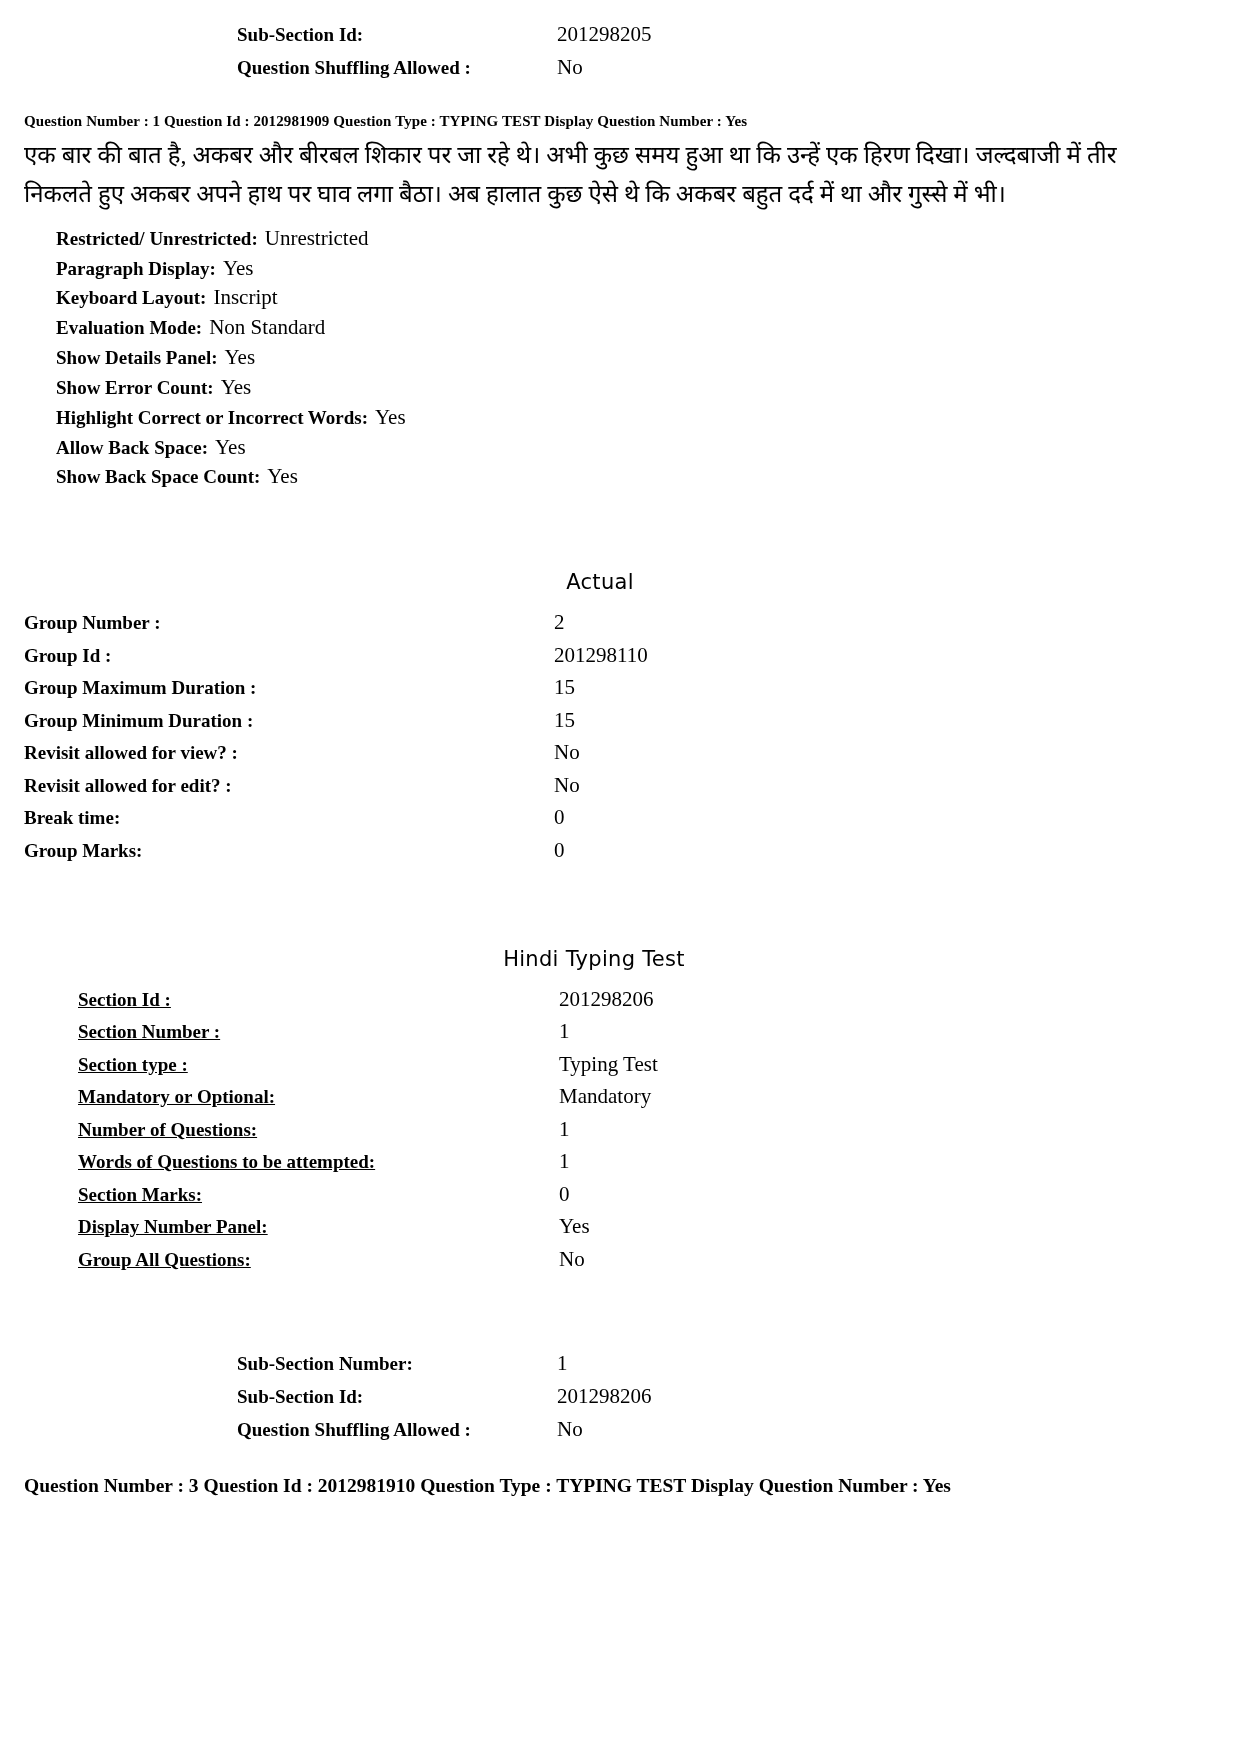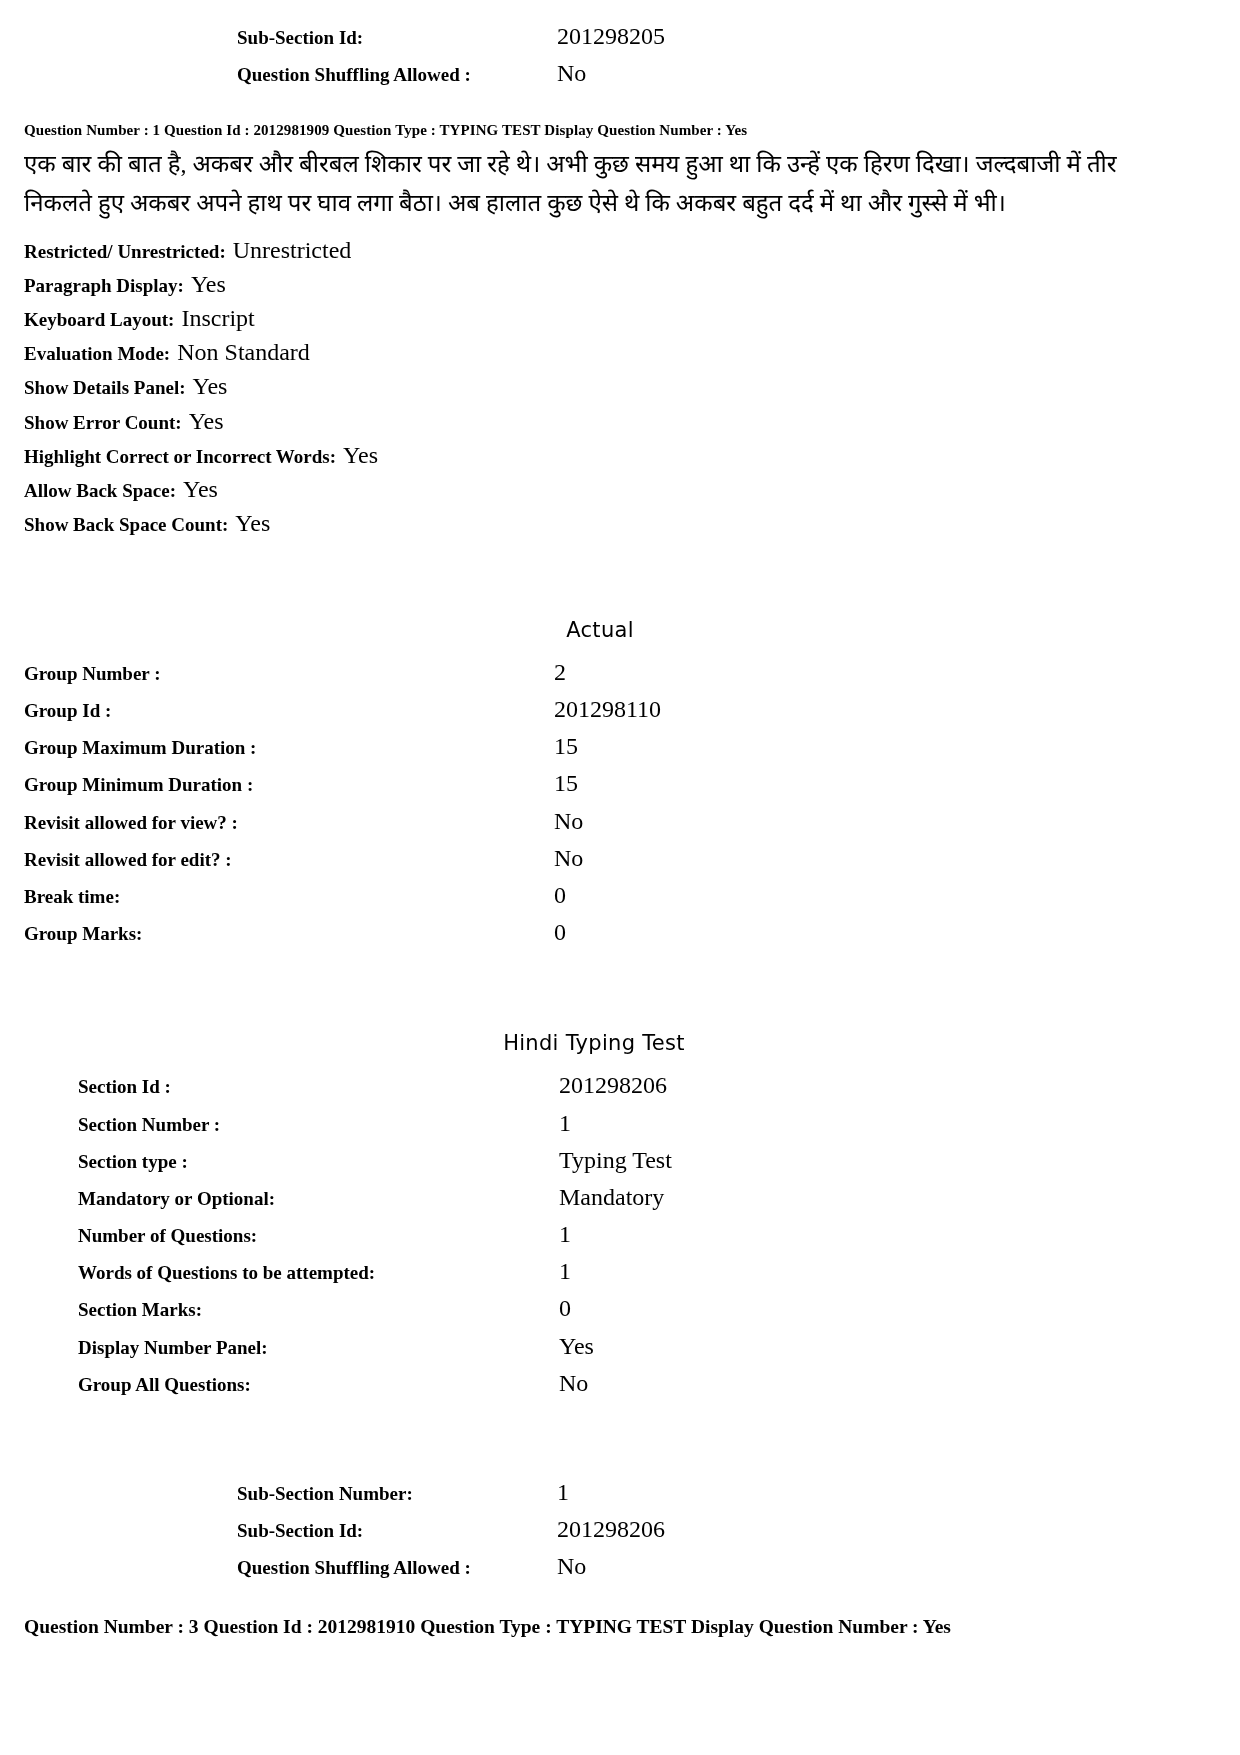--- a/index.html
+++ b/index.html
@@ -24,21 +24,21 @@
   .row {
     display: flex;
     align-items: baseline;
     line-height: 1.55;
   }
   .lbl {
     font-weight: bold;
     font-size: 19px;
   }
   .val {
-    font-size: 24px;
+    font-size: 21px;
   }
   
   .block-subsection-top {
     padding-top: 18px;
     padding-left: 237px;
   }
   .block-subsection-top .lbl {
     width: 320px;
     flex: 0 0 320px;
   }
@@ -58,20 +58,21 @@
     font-size: 24px;
     line-height: 1.62;
     padding-left: 24px;
     padding-right: 30px;
     padding-top: 6px;
     text-align: left;
   }
   .attr-list {
     padding-left: 24px;
     padding-top: 10px;
+    margin-left: 32px;
   }
   .attr-list .row {
     line-height: 1.42;
   }
   .attr-list .lbl {
     margin-right: 7px;
   }
 
   .centered-title {
     text-align: center;
@@ -98,20 +99,21 @@
     flex: 0 0 530px;
   }
 
   .block-section {
     padding-left: 78px;
     padding-top: 12px;
   }
   .block-section .lbl {
     width: 481px;
     flex: 0 0 481px;
+    text-decoration: underline;
   }
 
   .block-subsection-bottom {
     padding-left: 237px;
     padding-top: 72px;
   }
   .block-subsection-bottom .lbl {
     width: 320px;
     flex: 0 0 320px;
   }

